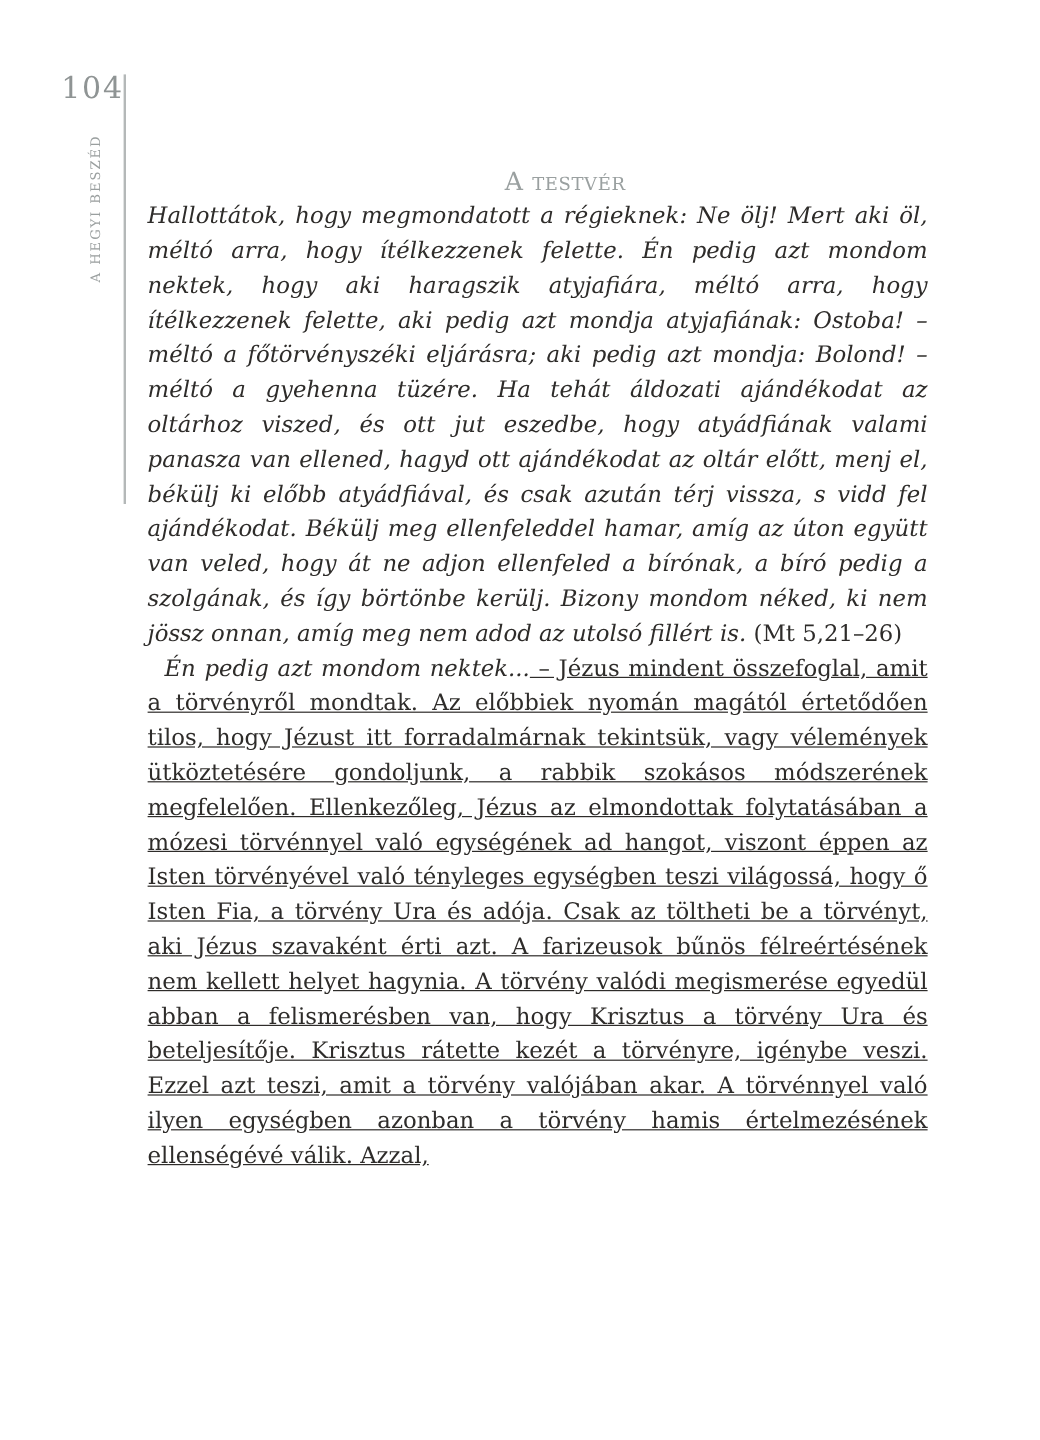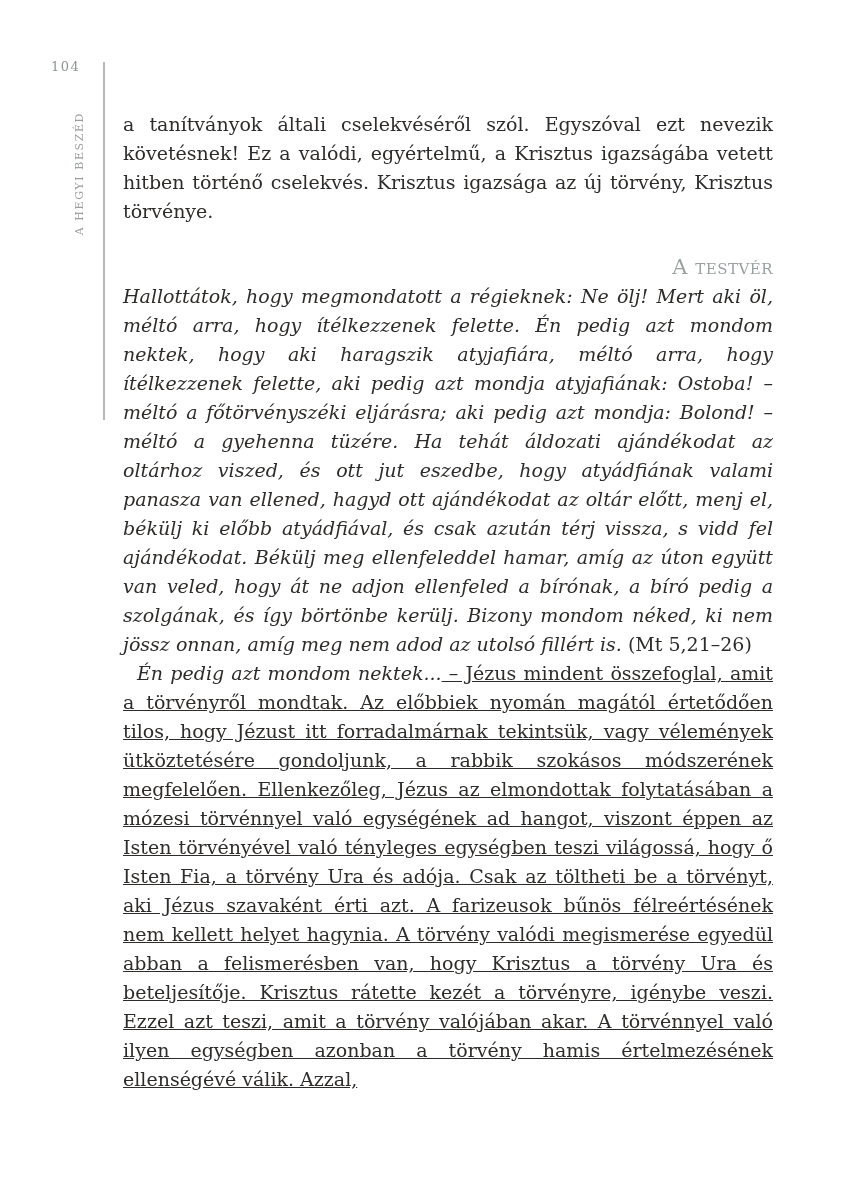--- a/index.html
+++ b/index.html
@@ -12,21 +12,21 @@
     width: 867px;
     height: 1200px;
     background: #ffffff;
     overflow: hidden;
     font-family: "DejaVu Serif", serif;
   }
   .page-number {
     position: absolute;
     left: 51px;
     top: 59px;
-    font-size: 13px;
+    font-size: 25px;
     letter-spacing: 1.5px;
     color: #8f9494;
   }
   .margin-rule {
     position: absolute;
     left: 103px;
     top: 62px;
     width: 2px;
     height: 358px;
     background: #b4b8b8;
@@ -58,21 +58,21 @@
   }
   .section-heading {
     margin: 27px 0 0 0;
     padding-left: 46px;
     font-weight: normal;
     font-variant: small-caps;
     font-size: 21px;
     line-height: 29px;
     letter-spacing: 0.5px;
     color: #9aa0a0;
-    text-align: right;
+    text-align: center;
   }
   .quote .italic,
   .commentary .italic {
     font-style: italic;
   }
   .quote .roman {
     font-style: normal;
   }
   .commentary {
     text-indent: 14px;
@@ -88,21 +88,20 @@
 <div class="page">
 
   <div class="page-number">104</div>
 
   <div class="margin-rule"></div>
 
   <div class="margin-label">A HEGYI BESZÉD</div>
 
   <div class="text-block">
 
-    <p class="opening">a tanítványok általi cselekvéséről szól. Egyszóval ezt nevezik követésnek! Ez a valódi, egyértelmű, a Krisztus igazságába vetett hitben történő cselekvés. Krisztus igazsága az új törvény, Krisztus törvénye.</p>
 
     <h2 class="section-heading">A testvér</h2>
 
     <p class="quote"><span class="italic">Hallottátok, hogy megmondatott a régieknek: Ne ölj! Mert aki öl, méltó arra, hogy ítélkezzenek felette. Én pedig azt mondom nektek, hogy aki haragszik atyjafiára, méltó arra, hogy ítélkezzenek felette, aki pedig azt mondja atyjafiának: Ostoba! – méltó a főtörvényszéki eljárásra; aki pedig azt mondja: Bolond! – méltó a gyehenna tüzére. Ha tehát áldozati ajándékodat az oltárhoz viszed, és ott jut eszedbe, hogy atyádfiának valami panasza van ellened, hagyd ott ajándékodat az oltár előtt, menj el, békülj ki előbb atyádfiával, és csak azután térj vissza, s vidd fel ajándékodat. Békülj meg ellenfeleddel hamar, amíg az úton együtt van veled, hogy át ne adjon ellenfeled a bírónak, a bíró pedig a szolgának, és így börtönbe kerülj. Bizony mondom néked, ki nem jössz onnan, amíg meg nem adod az utolsó fillért is.</span> <span class="roman">(Mt 5,21–26)</span></p>
 
     <p class="commentary"><span class="italic">Én pedig azt mondom nektek...</span><span class="rest"> – Jézus mindent összefoglal, amit a törvényről mondtak. Az előbbiek nyomán magától értetődően tilos, hogy Jézust itt forradalmárnak tekintsük, vagy vélemények ütköztetésére gondoljunk, a rabbik szokásos módszerének megfelelően. Ellenkezőleg, Jézus az elmondottak folytatásában a mózesi törvénnyel való egységének ad hangot, viszont éppen az Isten törvényével való tényleges egységben teszi világossá, hogy ő Isten Fia, a törvény Ura és adója. Csak az töltheti be a törvényt, aki Jézus szavaként érti azt. A farizeusok bűnös félreértésének nem kellett helyet hagynia. A törvény valódi megismerése egyedül abban a felismerésben van, hogy Krisztus a törvény Ura és beteljesítője. Krisztus rátette kezét a törvényre, igénybe veszi. Ezzel azt teszi, amit a törvény valójában akar. A törvénnyel való ilyen egységben azonban a törvény hamis értelmezésének ellenségévé válik. Azzal,</span></p>
 
   </div>
 
 </div>

